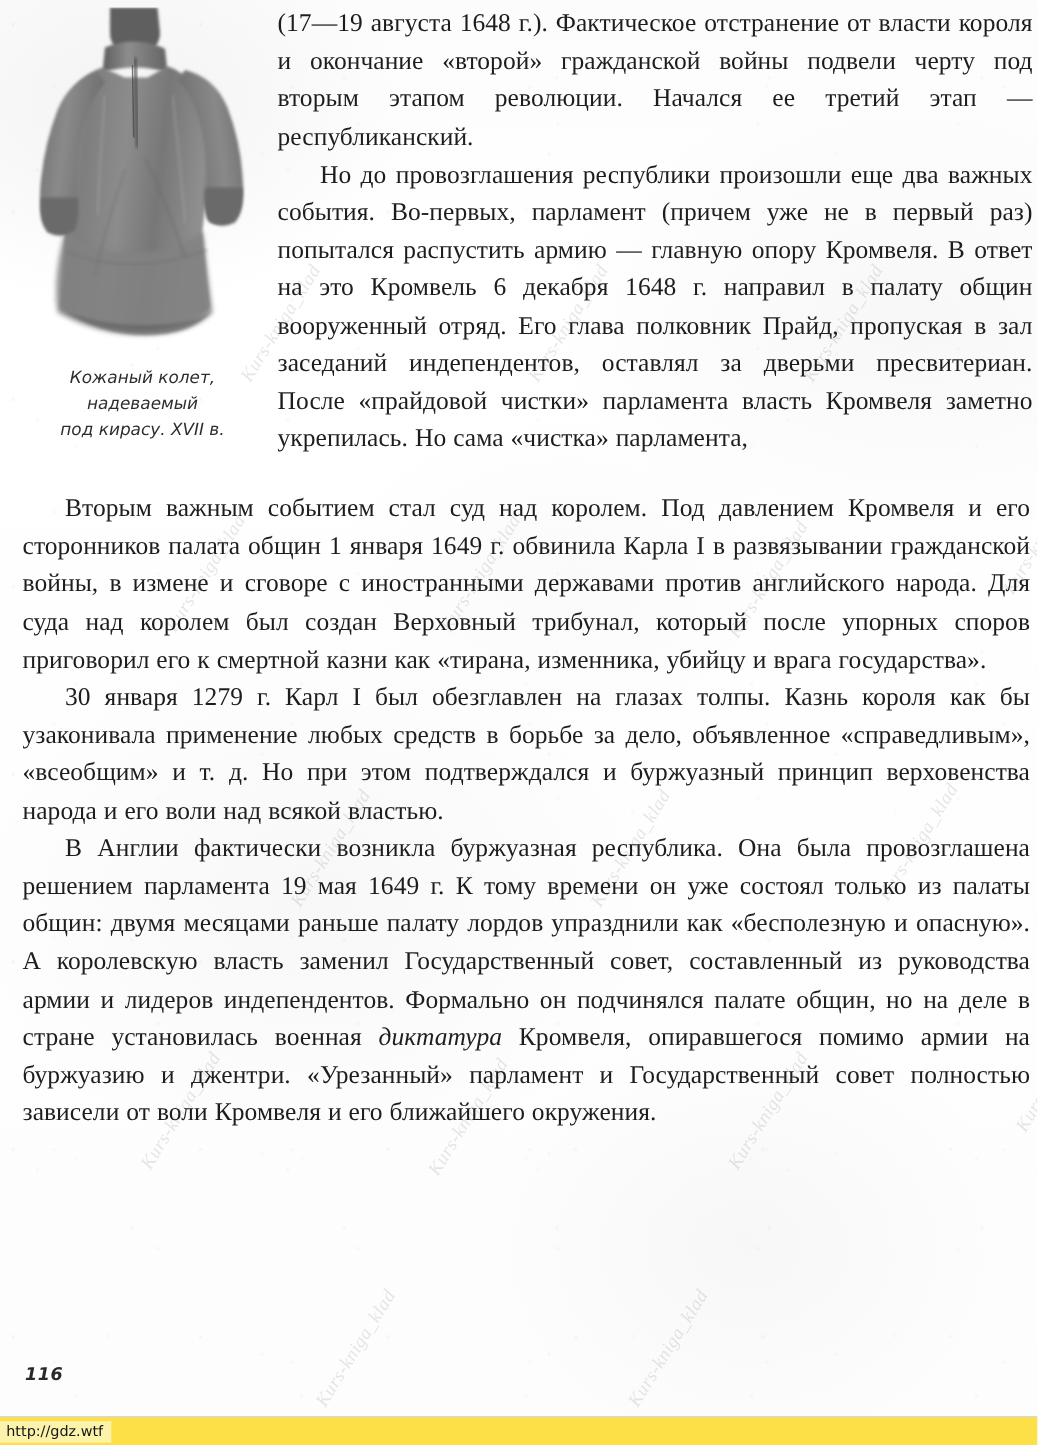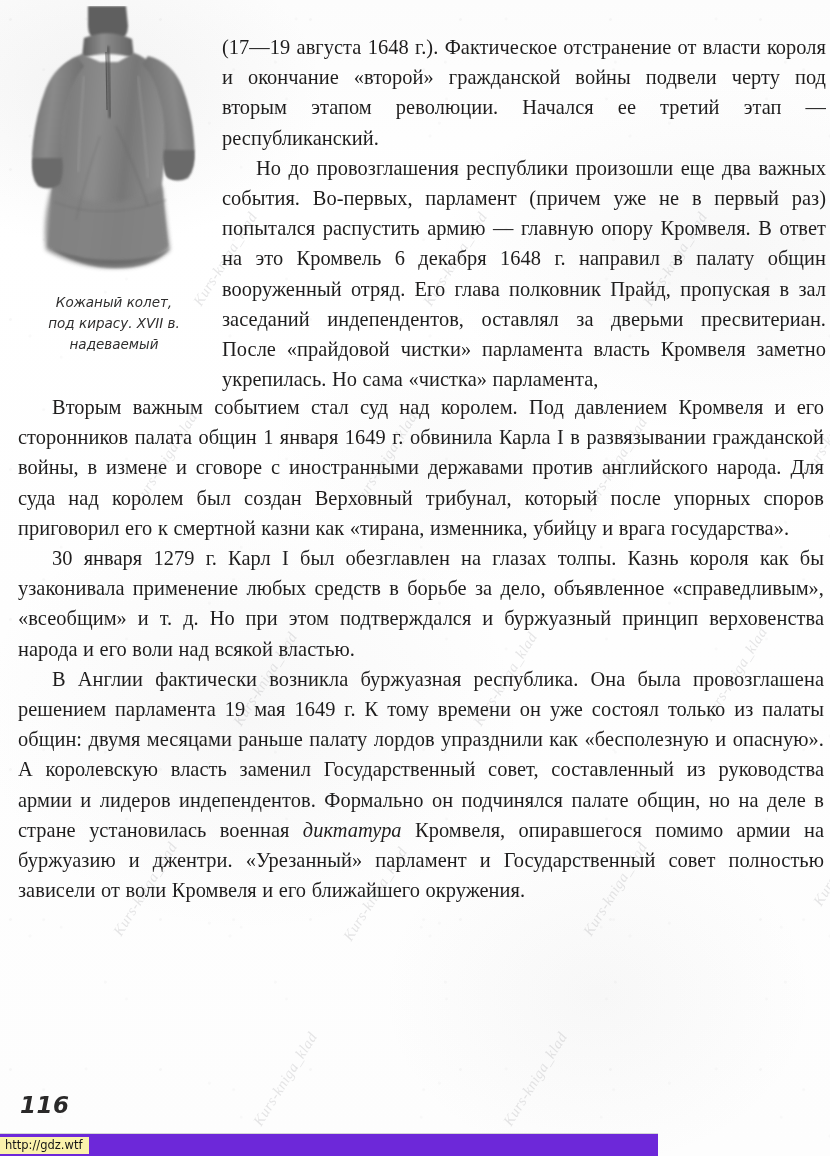--- a/index.html
+++ b/index.html
@@ -85,21 +85,20 @@
     color: #2e2d2d;
   }
   .caption div { white-space: nowrap; font-style: italic; }
 
   
   .col-right {
     position: absolute;
     left: 222px;
     top: 4px;
     width: 604px;
-    margin-top: 28px;
   }
   .full {
     position: absolute;
     left: 18px;
     top: 392px;
     width: 806px;
   }
   p.txt {
     margin: 0 0 0 0;
     font-size: 20.4px;
@@ -116,33 +115,33 @@
   .ital { font-style: italic; }
 
   
   .folio {
     position: absolute;
     left: 20px;
     top: 1092px;
     font-family: "DejaVu Sans", "Liberation Sans", sans-serif;
     font-style: italic;
     font-weight: bold;
-    font-size: 23px;
+    font-size: 14px;
     color: #2a2929;
     letter-spacing: .5px;
   }
 
   
   .statusbar {
     position: absolute;
     left: 0;
     bottom: 0;
-    width: 658px;
+    width: 830px;
     height: 22px;
-    background: #6d28d9;
+    background: #fde047;
     border-top: 1px solid #d5d5d5;
   }
   .status-url {
     position: absolute;
     left: 0;
     top: 3px;
     padding: 1px 6px 2px 5px;
     background: #fbf2ab;
     font-family: "DejaVu Sans", "Liberation Sans", sans-serif;
     font-size: 11.5px;
@@ -247,22 +246,22 @@
       <path d="M100 120 Q118 158 132 200" stroke="#6d6d6d" stroke-width="2.2" fill="none" opacity=".45" filter="url(#soft)"></path>
       <path d="M84 130 Q70 170 60 214" stroke="#6f6f6f" stroke-width="1.8" fill="none" opacity=".4" filter="url(#soft)"></path>
       <path d="M38 196 Q90 216 150 194" stroke="#6b6b6b" stroke-width="1.6" fill="none" opacity=".35" filter="url(#soft)"></path>
 
       <path d="M30 240 Q64 262 100 262 Q138 262 154 242 Q140 254 100 254 Q58 254 30 240 Z" fill="#5e5e5e" opacity=".6" filter="url(#soft)"></path>
     </svg>
   </div>
 
   <div class="caption">
     <div>Кожаный колет,</div>
+    <div>надеваемый</div>
     <div>под кирасу. XVII в.</div>
-    <div>надеваемый</div>
   </div>
 
   <div class="col-right">
     <p class="txt">(17—19 августа 1648 г.). Фактическое отстранение от власти короля и окончание «второй» гражданской войны подвели черту под вторым этапом революции. Начался ее третий этап — республиканский.</p>
     <p class="txt indent">Но до провозглашения республики произошли еще два важных события. Во-первых, парламент (причем уже не в первый раз) попытался распустить армию — главную опору Кромвеля. В ответ на это Кромвель 6 декабря 1648 г. направил в палату общин вооруженный отряд. Его глава полковник Прайд, пропуская в зал заседаний индепендентов, оставлял за дверьми пресвитериан. После «прайдовой чистки» парламента власть Кромвеля заметно укрепилась. Но сама «чистка» парламента,</p>
   </div>
 
   <div class="full">
     <p class="txt indent">Вторым важным событием стал суд над королем. Под давлением Кромвеля и его сторонников палата общин 1 января 1649 г. обвинила Карла I в развязывании гражданской войны, в измене и сговоре с иностранными державами против английского народа. Для суда над королем был создан Верховный трибунал, который после упорных споров приговорил его к смертной казни как «тирана, изменника, убийцу и врага государства».</p>
     <p class="txt indent">30 января 1279 г. Карл I был обезглавлен на глазах толпы. Казнь короля как бы узаконивала применение любых средств в борьбе за дело, объявленное «справедливым», «всеобщим» и т. д. Но при этом подтверждался и буржуазный принцип верховенства народа и его воли над всякой властью.</p>

